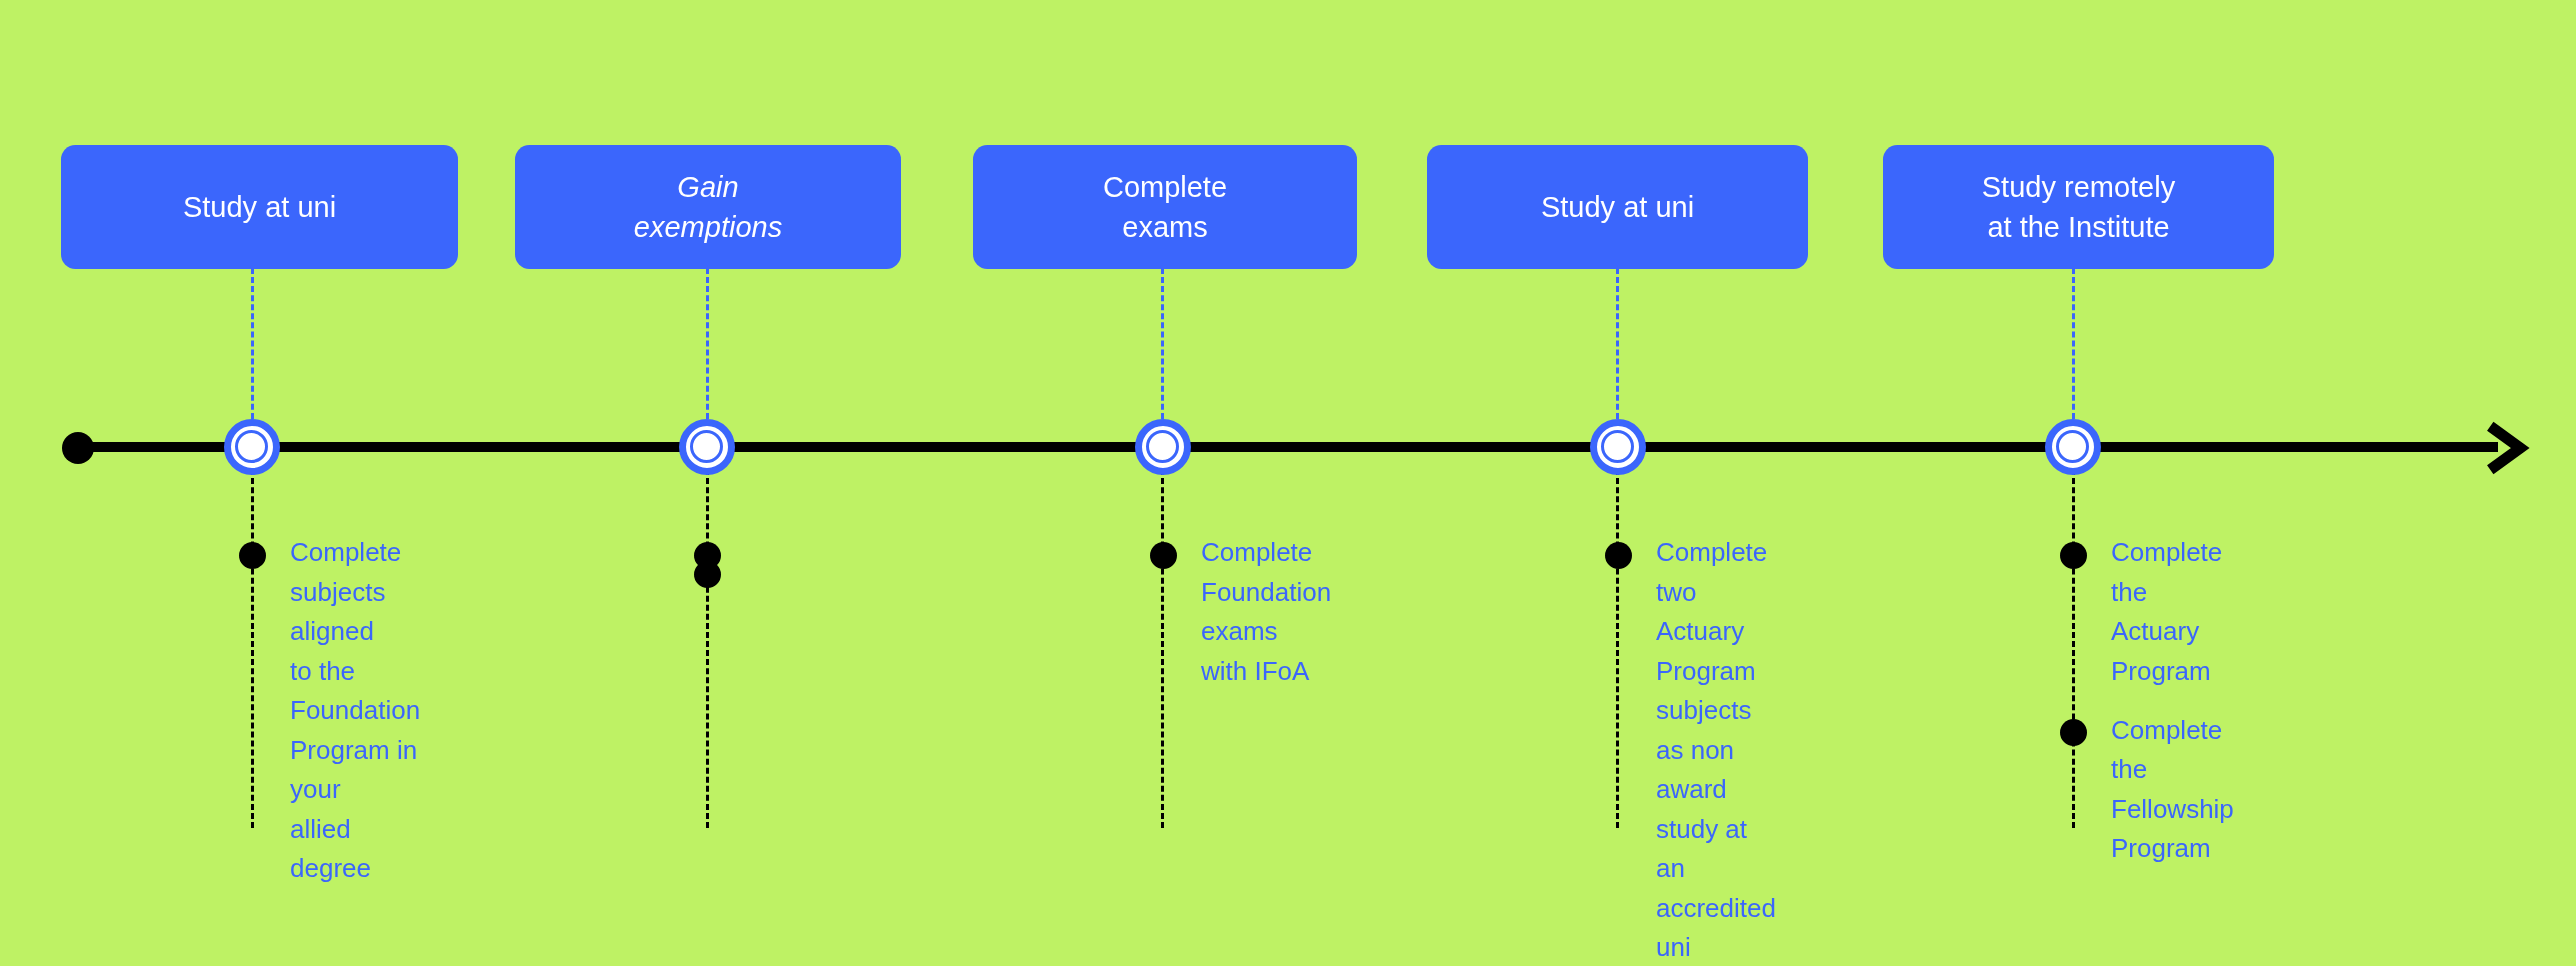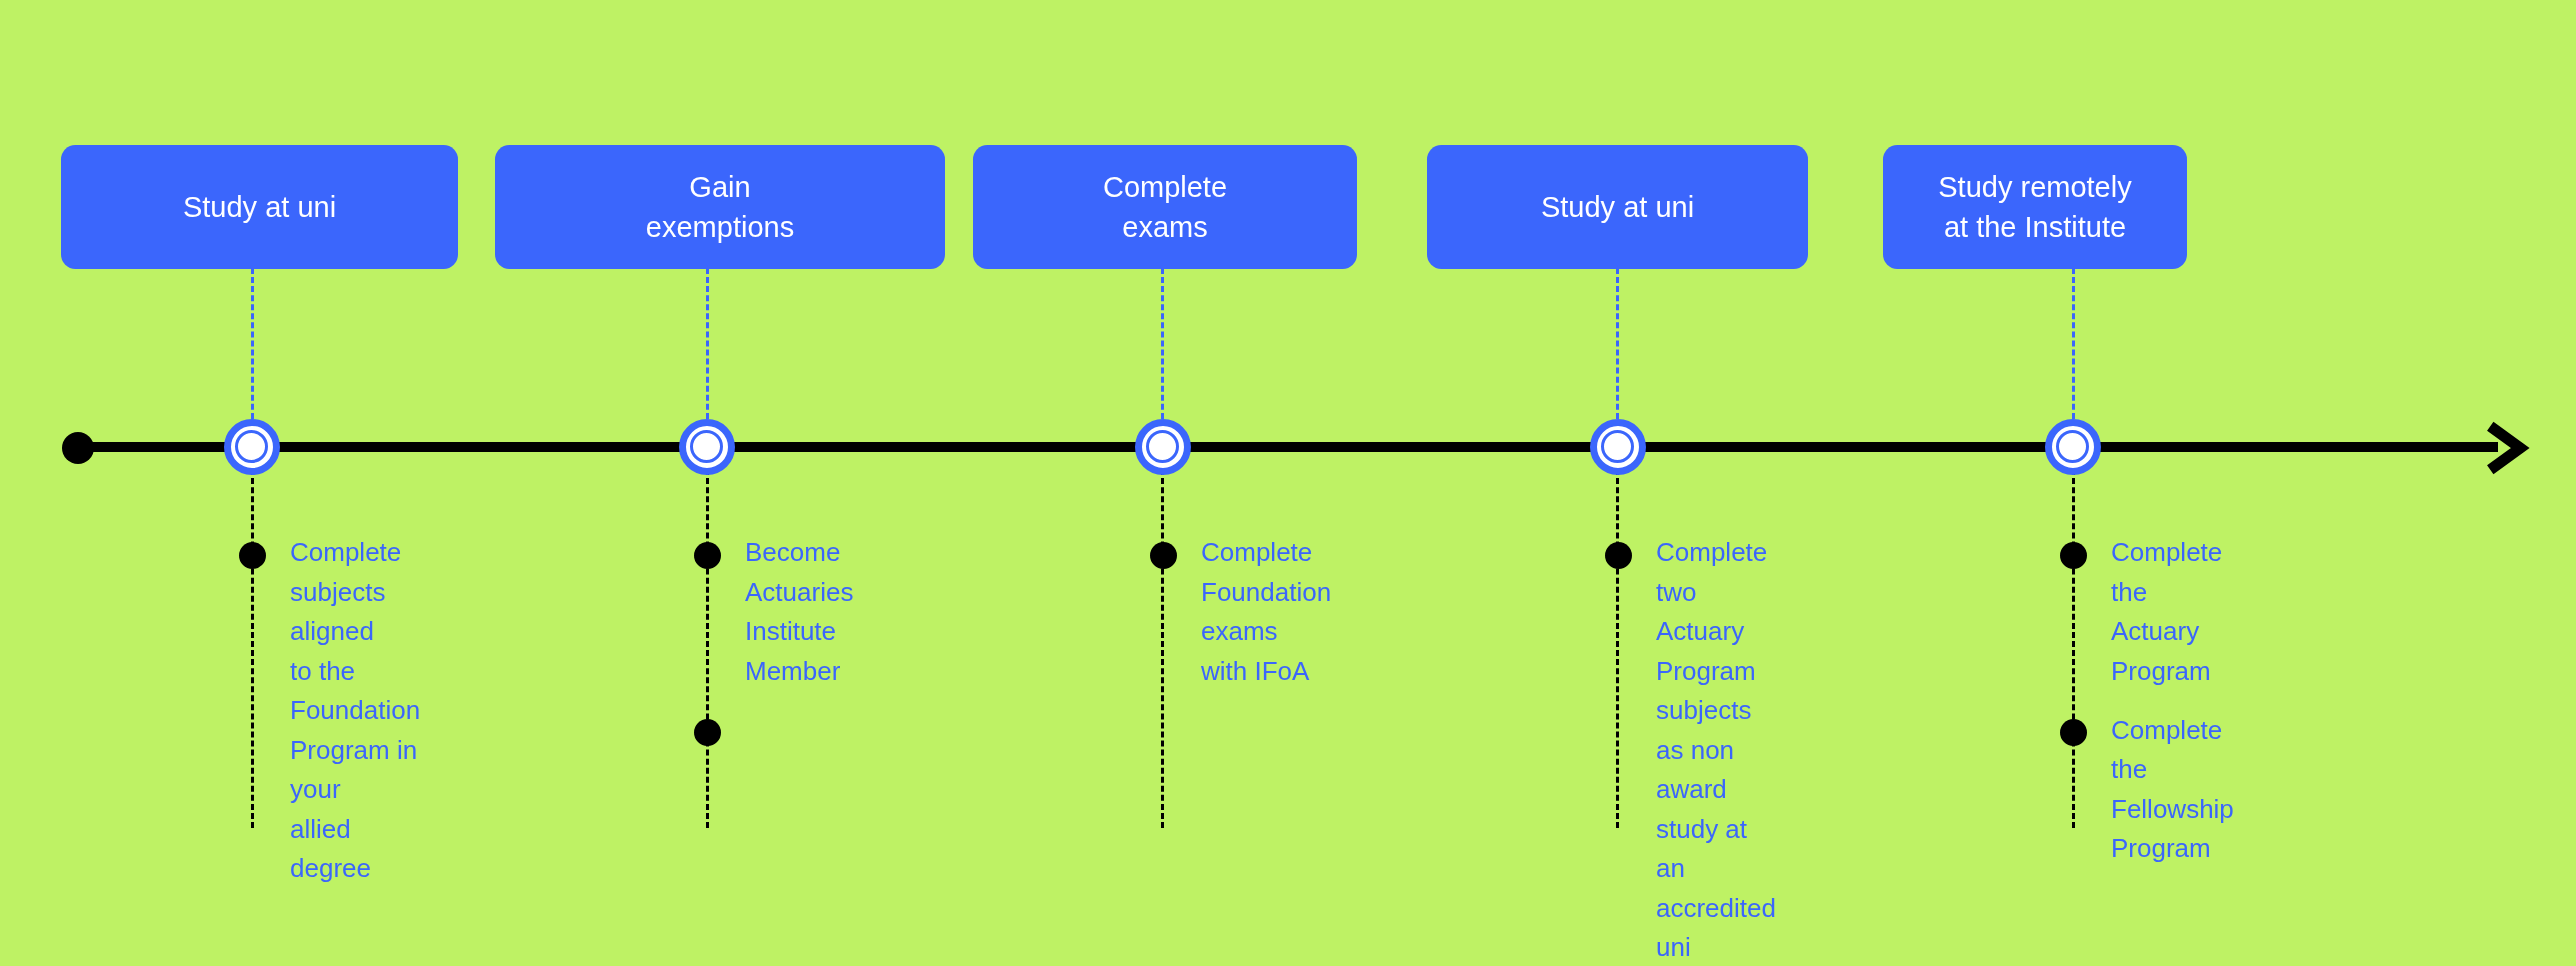--- a/index.html
+++ b/index.html
@@ -183,35 +183,33 @@
             <div class="bullet-dot"></div>
             <div class="bullet-text">Complete
 subjects aligned
 to the Foundation
 Program in your
 allied degree</div>
           </div>
         </div>
       </div>
       <div class="stage">
-        <div class="stage-box" style="left: 495px; width: 450px;">
+        <div class="stage-box" style="left: 515px; width: 386px; font-style: italic;">
           <div class="stage-box-label">Gain
 exemptions</div>
         </div>
         <div class="connector-top" style="left: 706px;"></div>
         <div class="connector-bottom" style="left: 706px;"></div>
         <div class="marker" style="left: 707px;">
           <div class="ring-outer"></div>
           <div class="ring-inner"></div>
         </div>
         <div class="bullet-list" style="left: 707px;">
           <div class="bullet-item">
             <div class="bullet-dot"></div>
-            <div class="bullet-text">Become Actuaries
-Institute Member</div>
           </div>
           <div class="bullet-item" style="margin-top: 19.6px;">
             <div class="bullet-dot"></div>
           </div>
         </div>
       </div>
       <div class="stage">
         <div class="stage-box" style="left: 973px; width: 384px;">
           <div class="stage-box-label">Complete
 exams</div>
@@ -246,21 +244,21 @@
             <div class="bullet-dot"></div>
             <div class="bullet-text">Complete two
 Actuary Program
 subjects as non
 award study at an
 accredited uni</div>
           </div>
         </div>
       </div>
       <div class="stage">
-        <div class="stage-box" style="left: 1883px; width: 304px;">
+        <div class="stage-box" style="left: 1883px; width: 391px;">
           <div class="stage-box-label">Study remotely
 at the Institute</div>
         </div>
         <div class="connector-top" style="left: 2072px;"></div>
         <div class="connector-bottom" style="left: 2072px;"></div>
         <div class="marker" style="left: 2073px;">
           <div class="ring-outer"></div>
           <div class="ring-inner"></div>
         </div>
         <div class="bullet-list" style="left: 2073px;">

